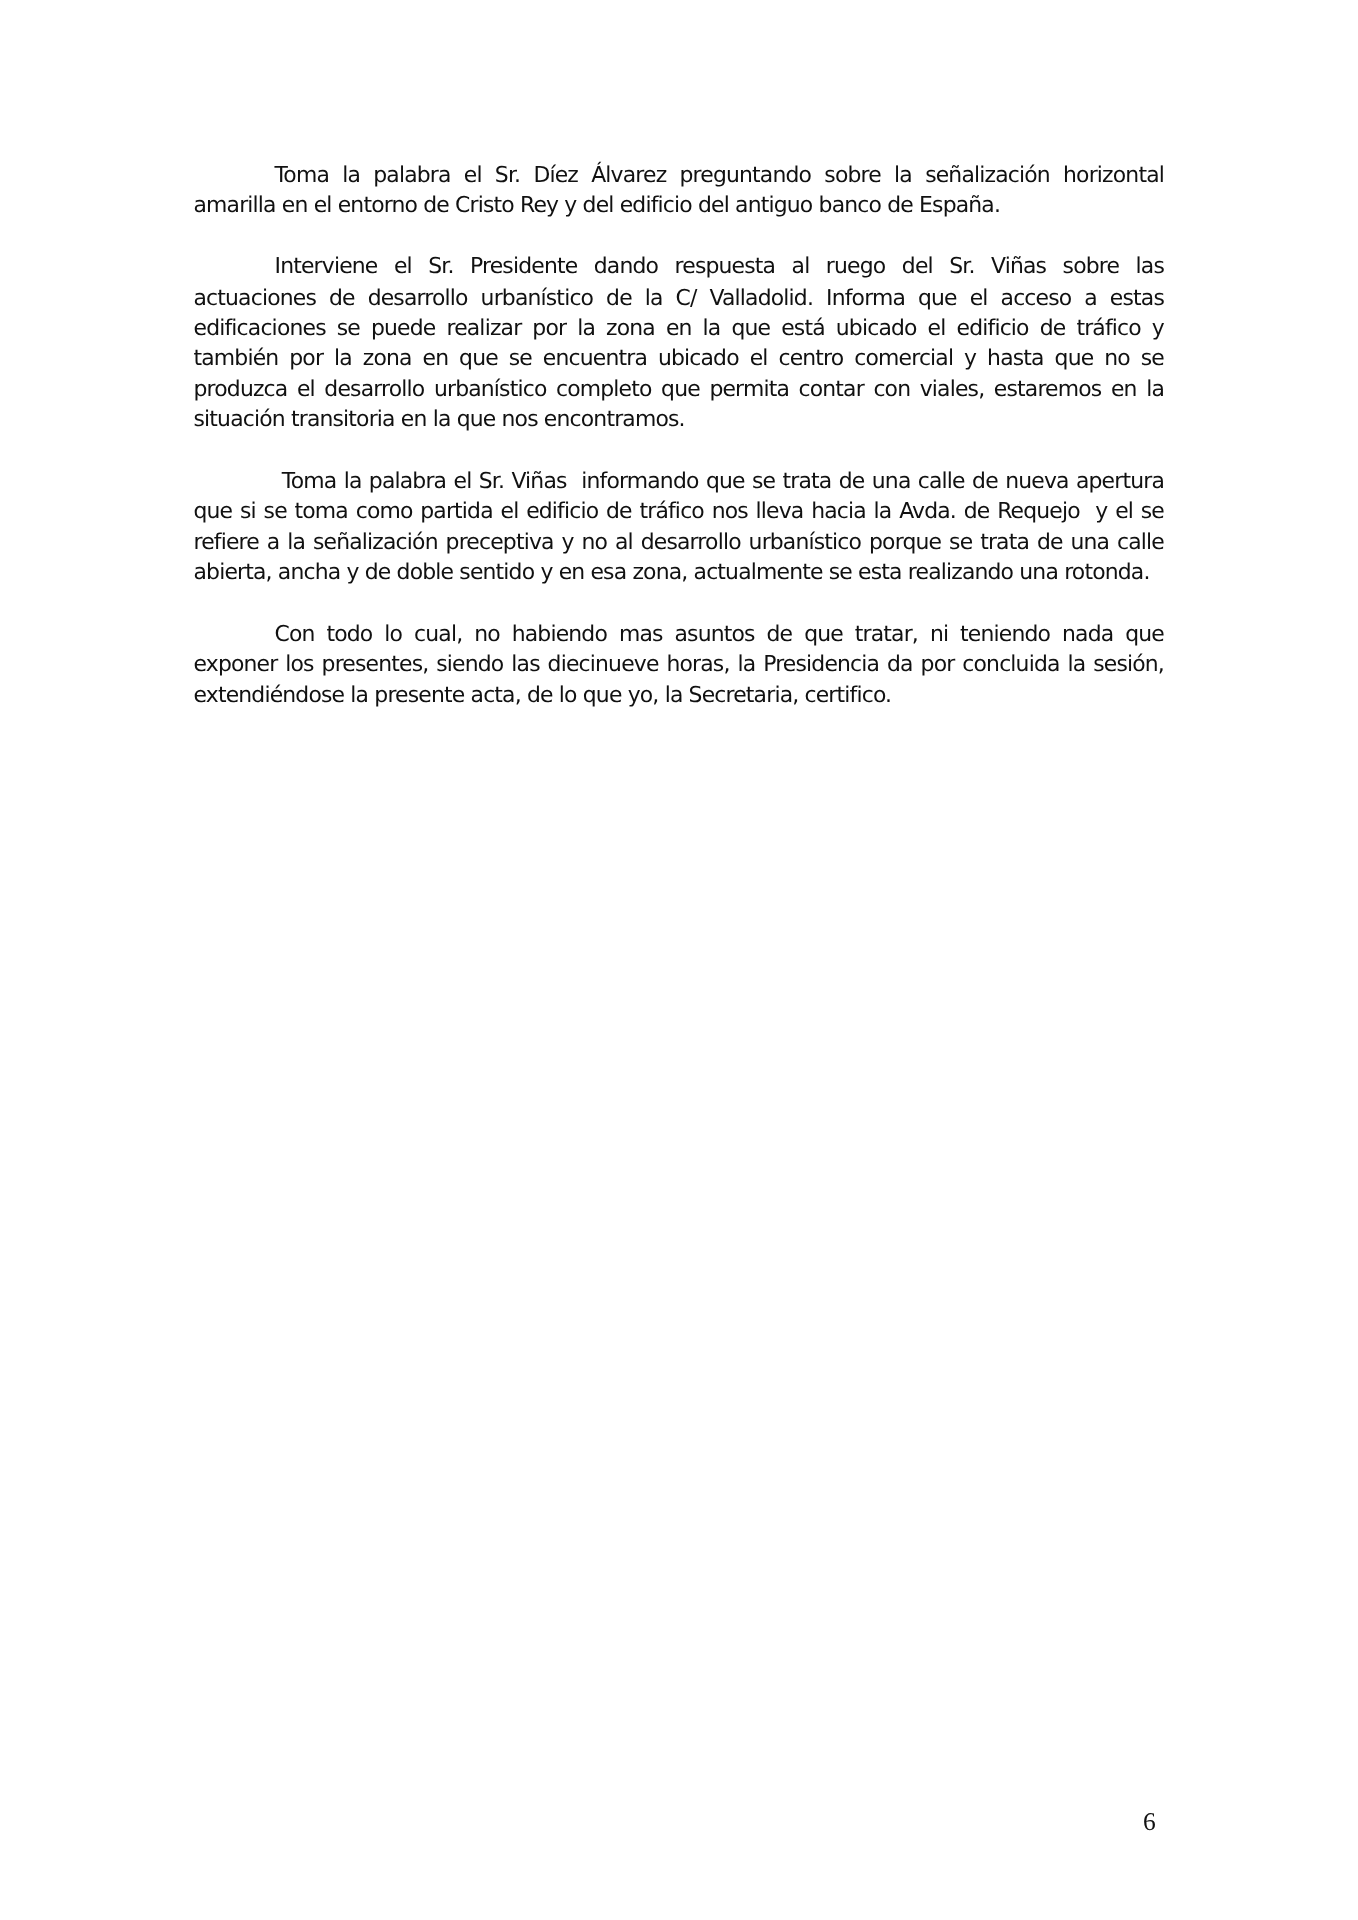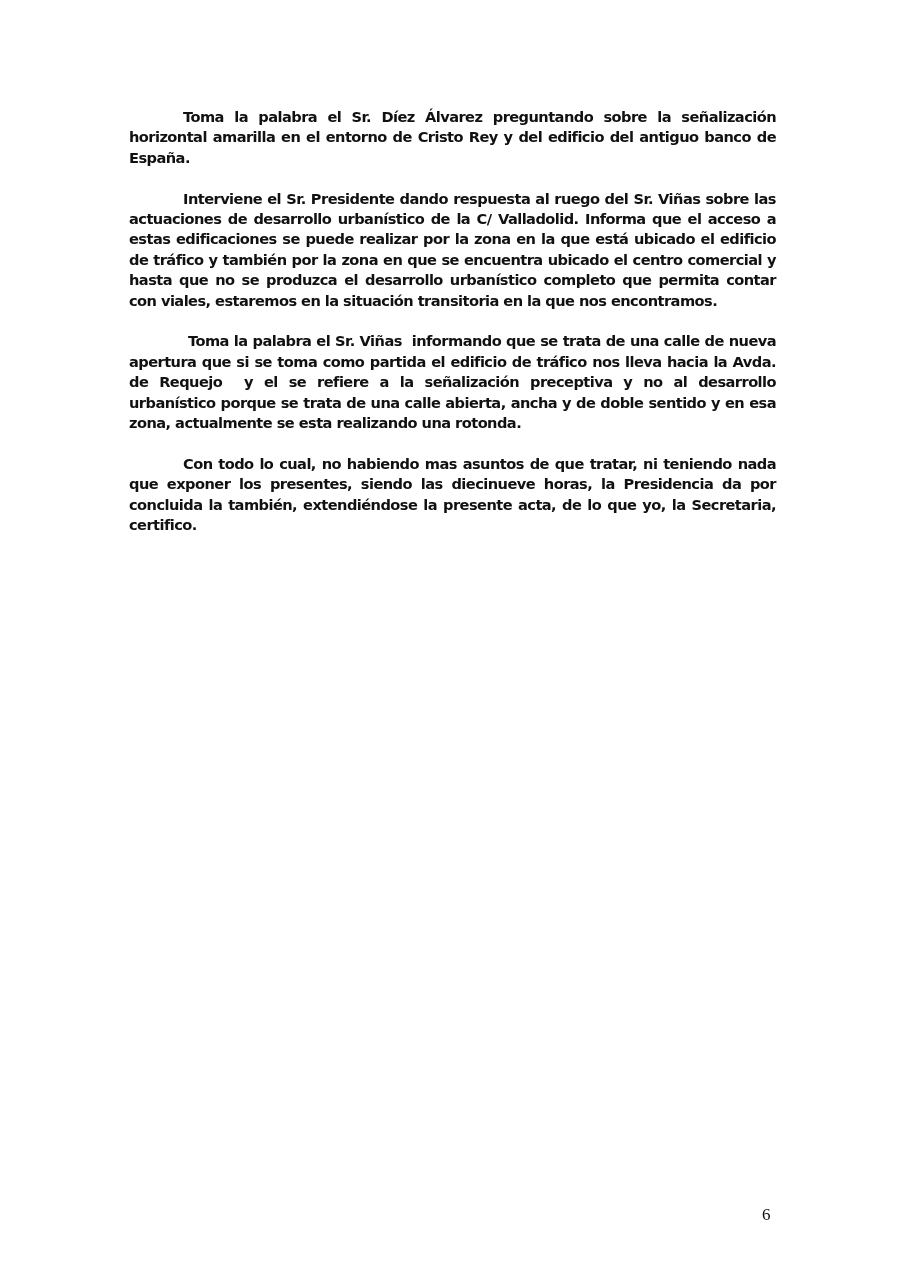--- a/index.html
+++ b/index.html
@@ -8,21 +8,20 @@
     position: absolute;
     left: 129px;
     top: 107px;
     width: 647px;
     color: #111111;
     font-family: "DejaVu Sans", sans-serif;
     font-size: 14.6px;
     line-height: 20.4px;
     letter-spacing: -0.55px;
     word-spacing: 0px;
-    font-weight: bold;
   }
   .para {
     margin: 0 0 20.4px 0;
     text-align: justify;
     text-indent: 54px;
   }
   .page-number {
     position: absolute;
     left: 762px;
     top: 1205px;
@@ -31,16 +30,16 @@
     color: #111111;
   }
 </style>
 </head>
 <body>
 
 <div class="page">
   <p class="para">Toma la palabra el Sr. Díez Álvarez preguntando sobre la señalización horizontal amarilla en el entorno de Cristo Rey y del edificio del antiguo banco de España.</p>
   <p class="para">Interviene el Sr. Presidente dando respuesta al ruego del Sr. Viñas sobre las actuaciones de desarrollo urbanístico de la C/ Valladolid. Informa que el acceso a estas edificaciones se puede realizar por la zona en la que está ubicado el edificio de tráfico y también por la zona en que se encuentra ubicado el centro comercial y hasta que no se produzca el desarrollo urbanístico completo que permita contar con viales, estaremos en la situación transitoria en la que nos encontramos.</p>
   <p class="para" style="white-space: pre-wrap;"> Toma la palabra el Sr. Viñas  informando que se trata de una calle de nueva apertura que si se toma como partida el edificio de tráfico nos lleva hacia la Avda. de Requejo  y el se refiere a la señalización preceptiva y no al desarrollo urbanístico porque se trata de una calle abierta, ancha y de doble sentido y en esa zona, actualmente se esta realizando una rotonda.</p>
-  <p class="para">Con todo lo cual, no habiendo mas asuntos de que tratar, ni teniendo nada que exponer los presentes, siendo las diecinueve horas, la Presidencia da por concluida la también, extendiéndose la presente acta, de lo que yo, la Secretaria, certifico.</p>
+  <p class="para">Con todo lo cual, no habiendo mas asuntos de que tratar, ni teniendo nada que exponer los presentes, siendo las diecinueve horas, la Presidencia da por concluida la sesión, extendiéndose la presente acta, de lo que yo, la Secretaria, certifico.</p>
 </div>
 
 <div class="page-number">6</div>
 
 </body></html>

